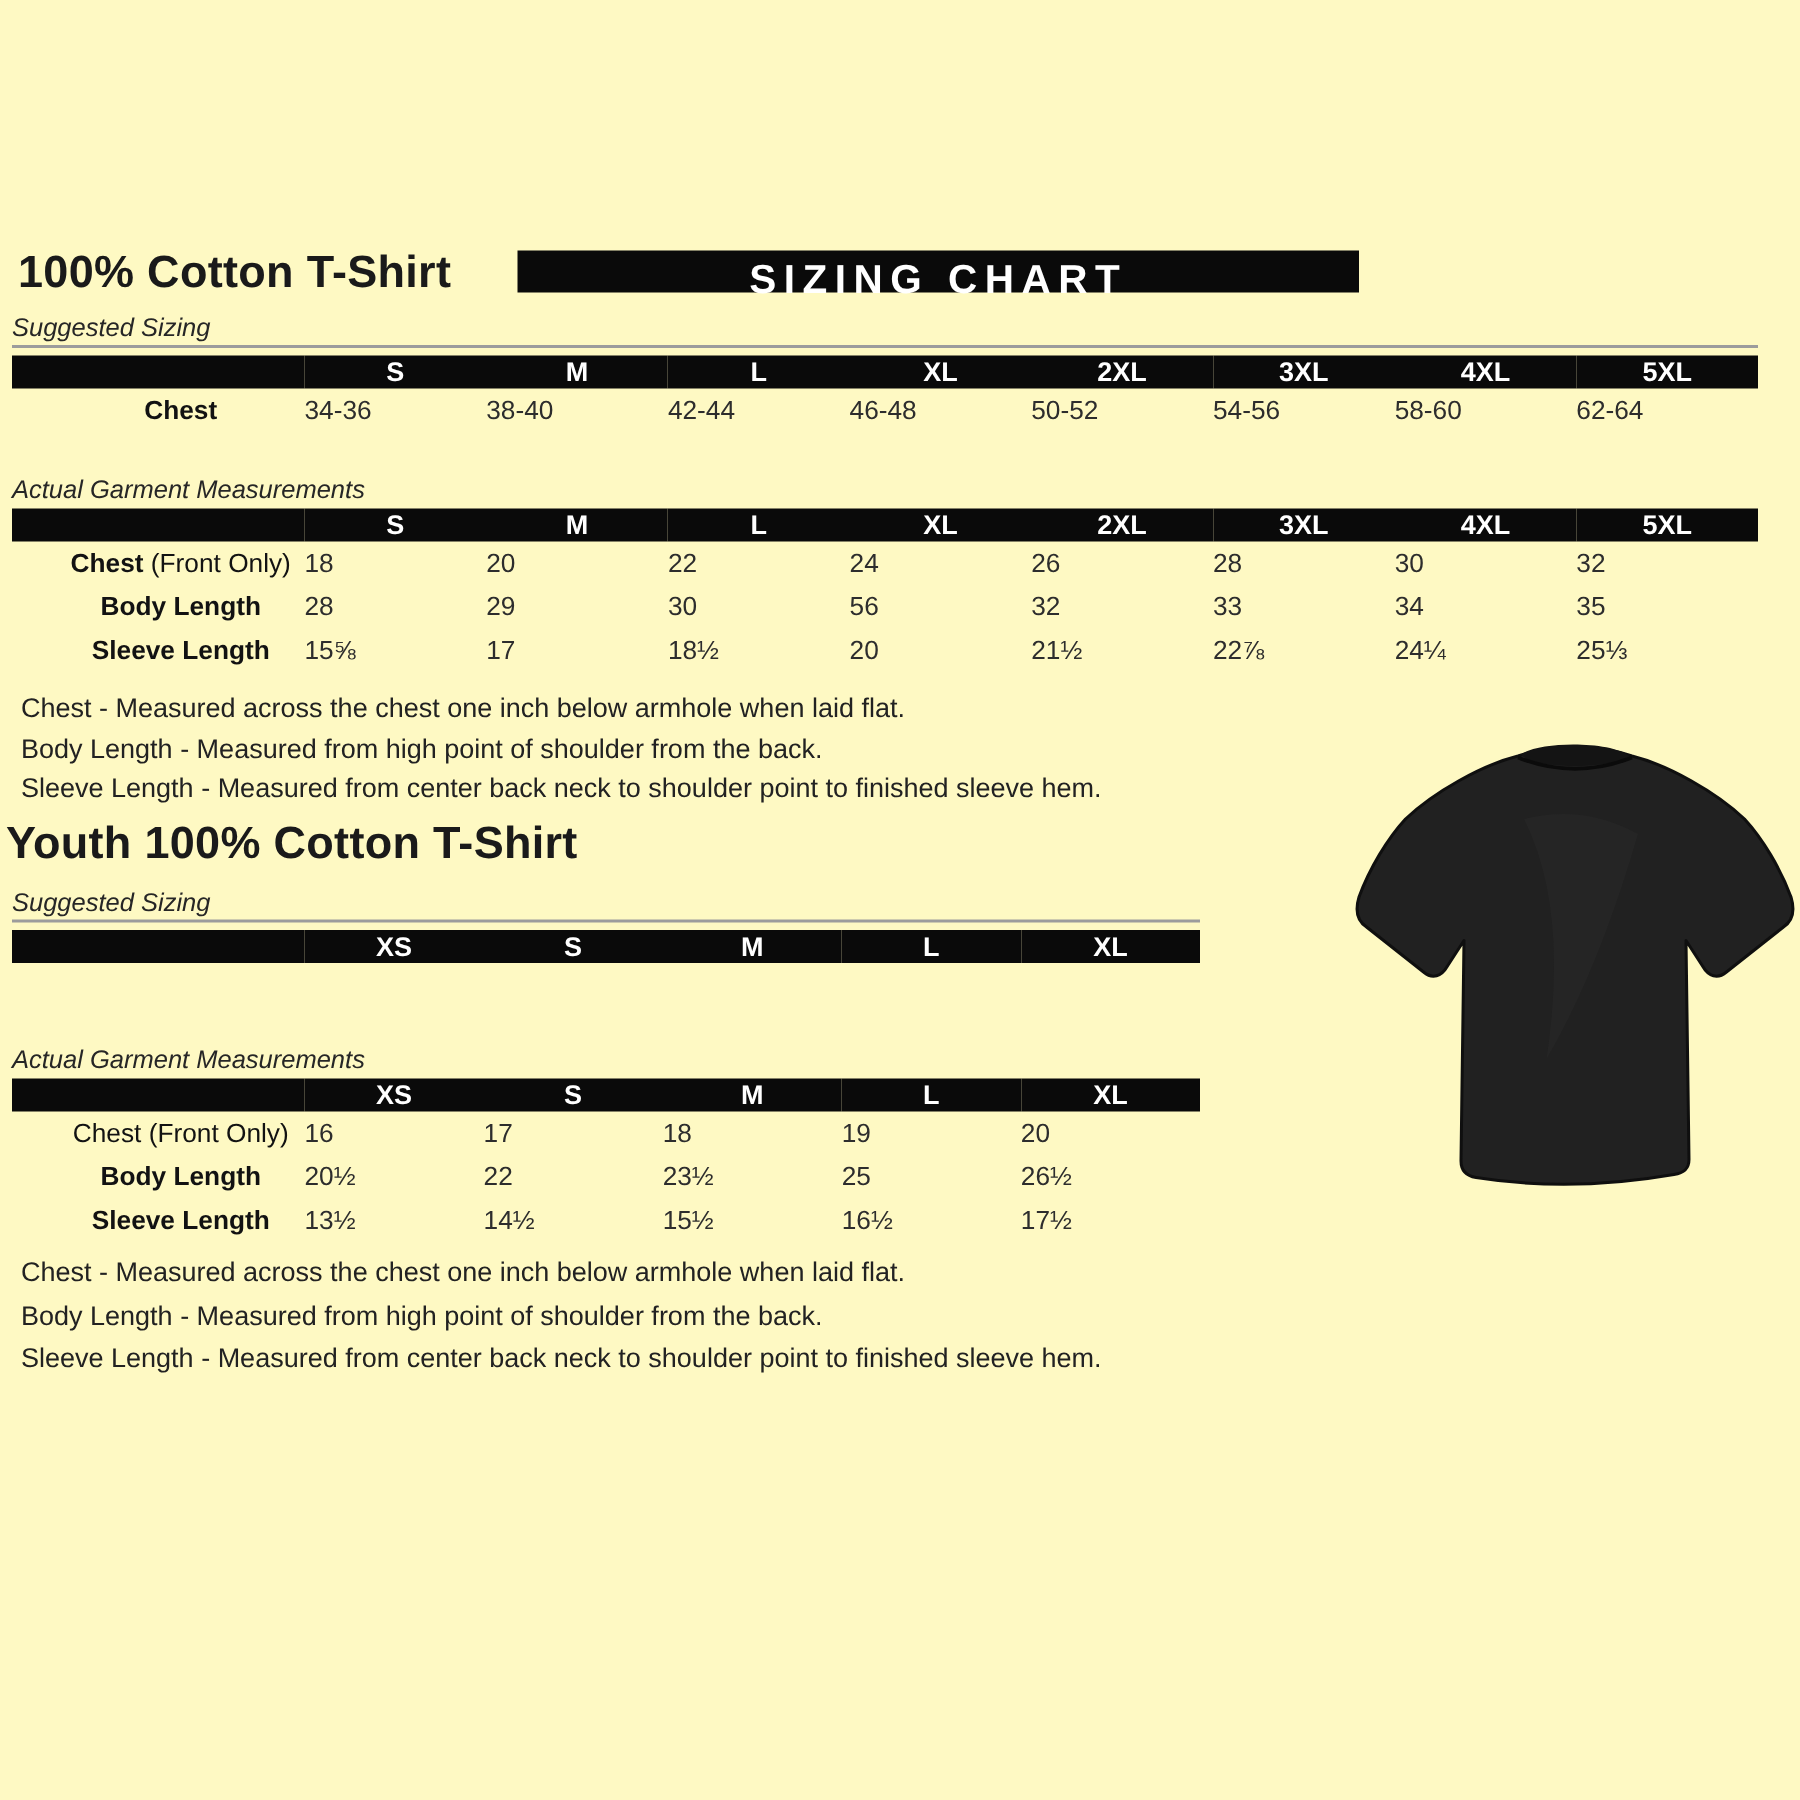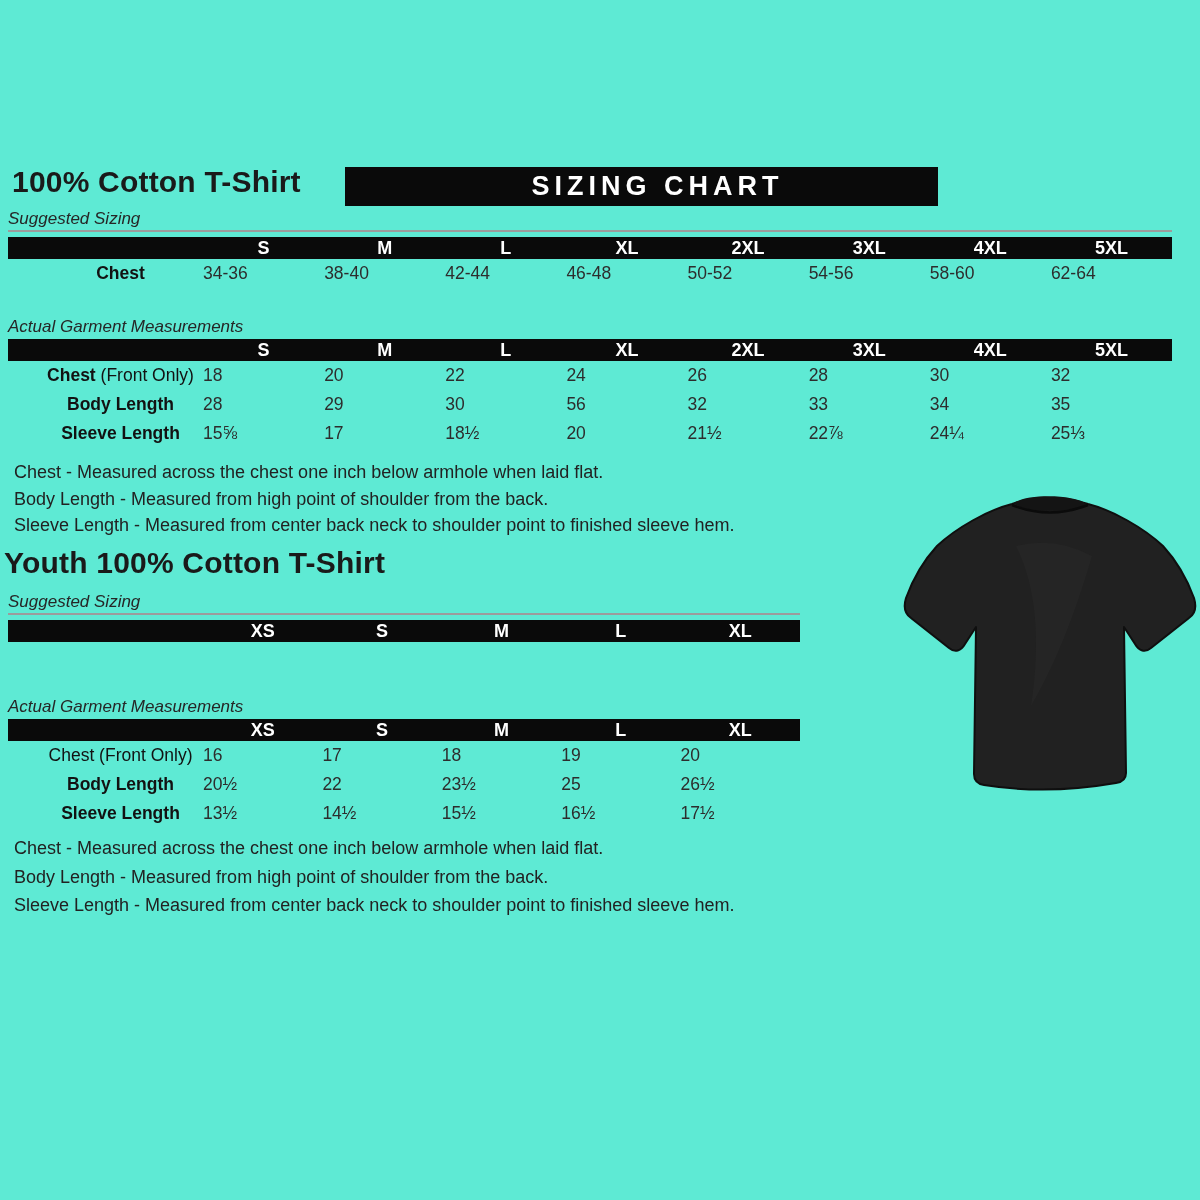--- a/index.html
+++ b/index.html
@@ -1,25 +1,25 @@
 <!DOCTYPE html>
 <html><head>
 <meta charset="utf-8">
 <title>Sizing Chart</title>
 <style>
   html,body{margin:0;padding:0;background:#ffffff;}
   #page{
-    position:relative;width:1200px;height:1200px;background:#5eead4;overflow:hidden;
+    position:relative;width:1200px;height:1200px;background:#fef9c3;overflow:hidden;
     font-family:"Liberation Sans","DejaVu Sans",sans-serif;color:#1b1b1b;
   }
   .abs{position:absolute;}
   .h1{font-size:30px;font-weight:600;letter-spacing:.2px;color:#1a1a1a;white-space:nowrap;}
   .banner{
     background:#0a0a0a;color:#ffffff;text-align:center;
-    font-size:27px;font-weight:bold;letter-spacing:5px;line-height:39px;height:39px;padding-left:32px;
+    font-size:27px;font-weight:bold;letter-spacing:5px;line-height:39px;height:28px;
   }
   .seclabel{font-size:17px;color:#262626;white-space:nowrap;font-style:italic;}
   .rule{background:#9c9c9c;height:2px;}
   table.sz{border-collapse:collapse;table-layout:fixed;width:100%;}
   table.sz tr.hd{background:#0a0a0a;height:22px;}
   table.sz th{color:#ffffff;font-weight:bold;font-size:18px;text-align:center;padding:0;}
   table.sz th.lbl, table.sz td.lbl{width:195px;}
   table.sz td{font-size:17.5px;color:#2d2d2d;height:29px;padding:0;}
   table.sz td.lbl{text-align:center;padding-left:30px;color:#121212;}
   table.sz td.lbl b{font-weight:bold;}

